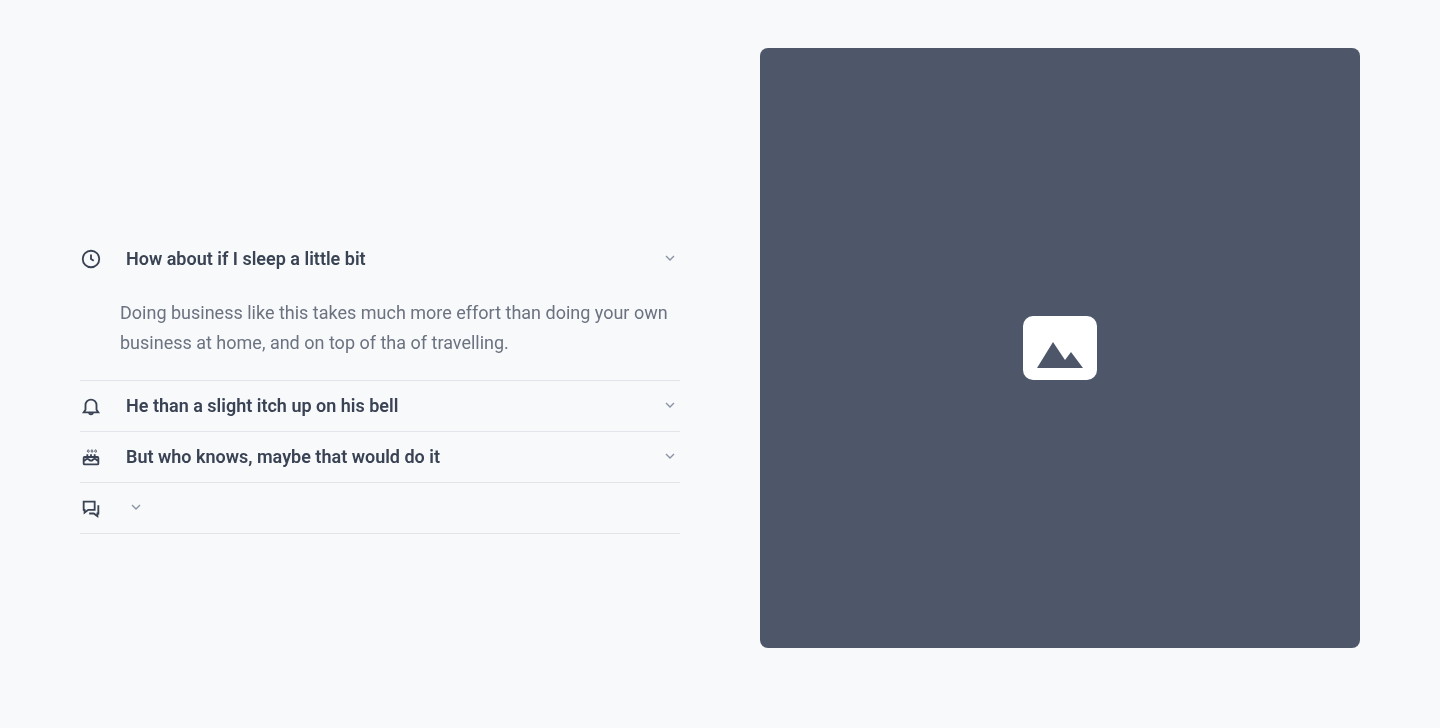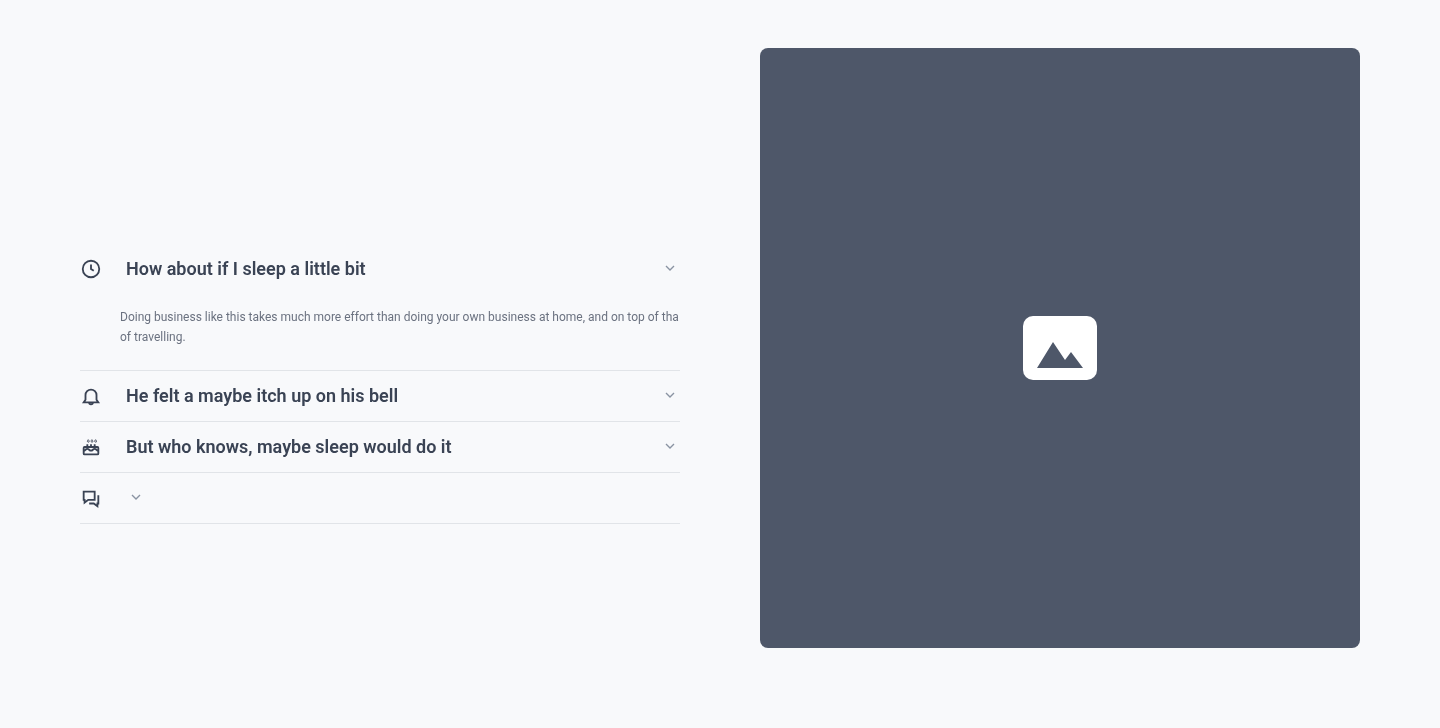--- a/index.html
+++ b/index.html
@@ -72,21 +72,21 @@
     }
     .chevron svg {
       width: 16px;
       height: 16px;
       stroke: #8a93a2;
       fill: none;
       stroke-width: 2;
     }
     .accordion-body {
       padding: 14px 0 22px 40px;
-      font-size: 12px;
+      font-size: 18px;
       line-height: 1.65;
       color: #6b7280;
     }
     .right-panel {
       width: 600px;
       height: 600px;
       background: #4e5769;
       border-radius: 8px;
       display: flex;
       align-items: center;
@@ -135,40 +135,40 @@
       </div>
 
       <div class="accordion-item">
         <div class="accordion-header">
           <span class="accordion-icon">
             <svg viewBox="0 0 24 24">
                 <path d="M18 16v-5a6 6 0 10-12 0v5l-2 3h16l-2-3z"></path>
                 <path d="M10 19a2 2 0 004 0"></path>
               </svg>
           </span>
-          <span class="accordion-title">He felt a maybe itch up on his bell</span>
+          <span class="accordion-title">He than a slight itch up on his bell</span>
           <span class="chevron">
             <svg viewBox="0 0 24 24">
                 <path d="M6 9l6 6 6-6"></path>
               </svg>
           </span>
         </div>
       </div>
 
       <div class="accordion-item">
         <div class="accordion-header">
           <span class="accordion-icon">
             <svg viewBox="0 0 24 24">
                 <rect x="4" y="12" width="16" height="8" rx="1"></rect>
                 <path d="M4 16c2 0 2-2 4-2s2 2 4 2 2-2 4-2 2 2 4 2"></path>
                 <path d="M8 12V9M12 12V9M16 12V9"></path>
                 <path d="M8 6c0-1 1-2 1-2s1 1 1 2-1 1-2 0zM12 6c0-1 1-2 1-2s1 1 1 2-1 1-2 0zM16 6c0-1 1-2 1-2s1 1 1 2-1 1-2 0z" stroke-width="1"></path>
               </svg>
           </span>
-          <span class="accordion-title">But who knows, maybe sleep would do it</span>
+          <span class="accordion-title">But who knows, maybe that would do it</span>
           <span class="chevron">
             <svg viewBox="0 0 24 24">
                 <path d="M6 9l6 6 6-6"></path>
               </svg>
           </span>
         </div>
       </div>
 
       <div class="accordion-item">
         <div class="accordion-header">

